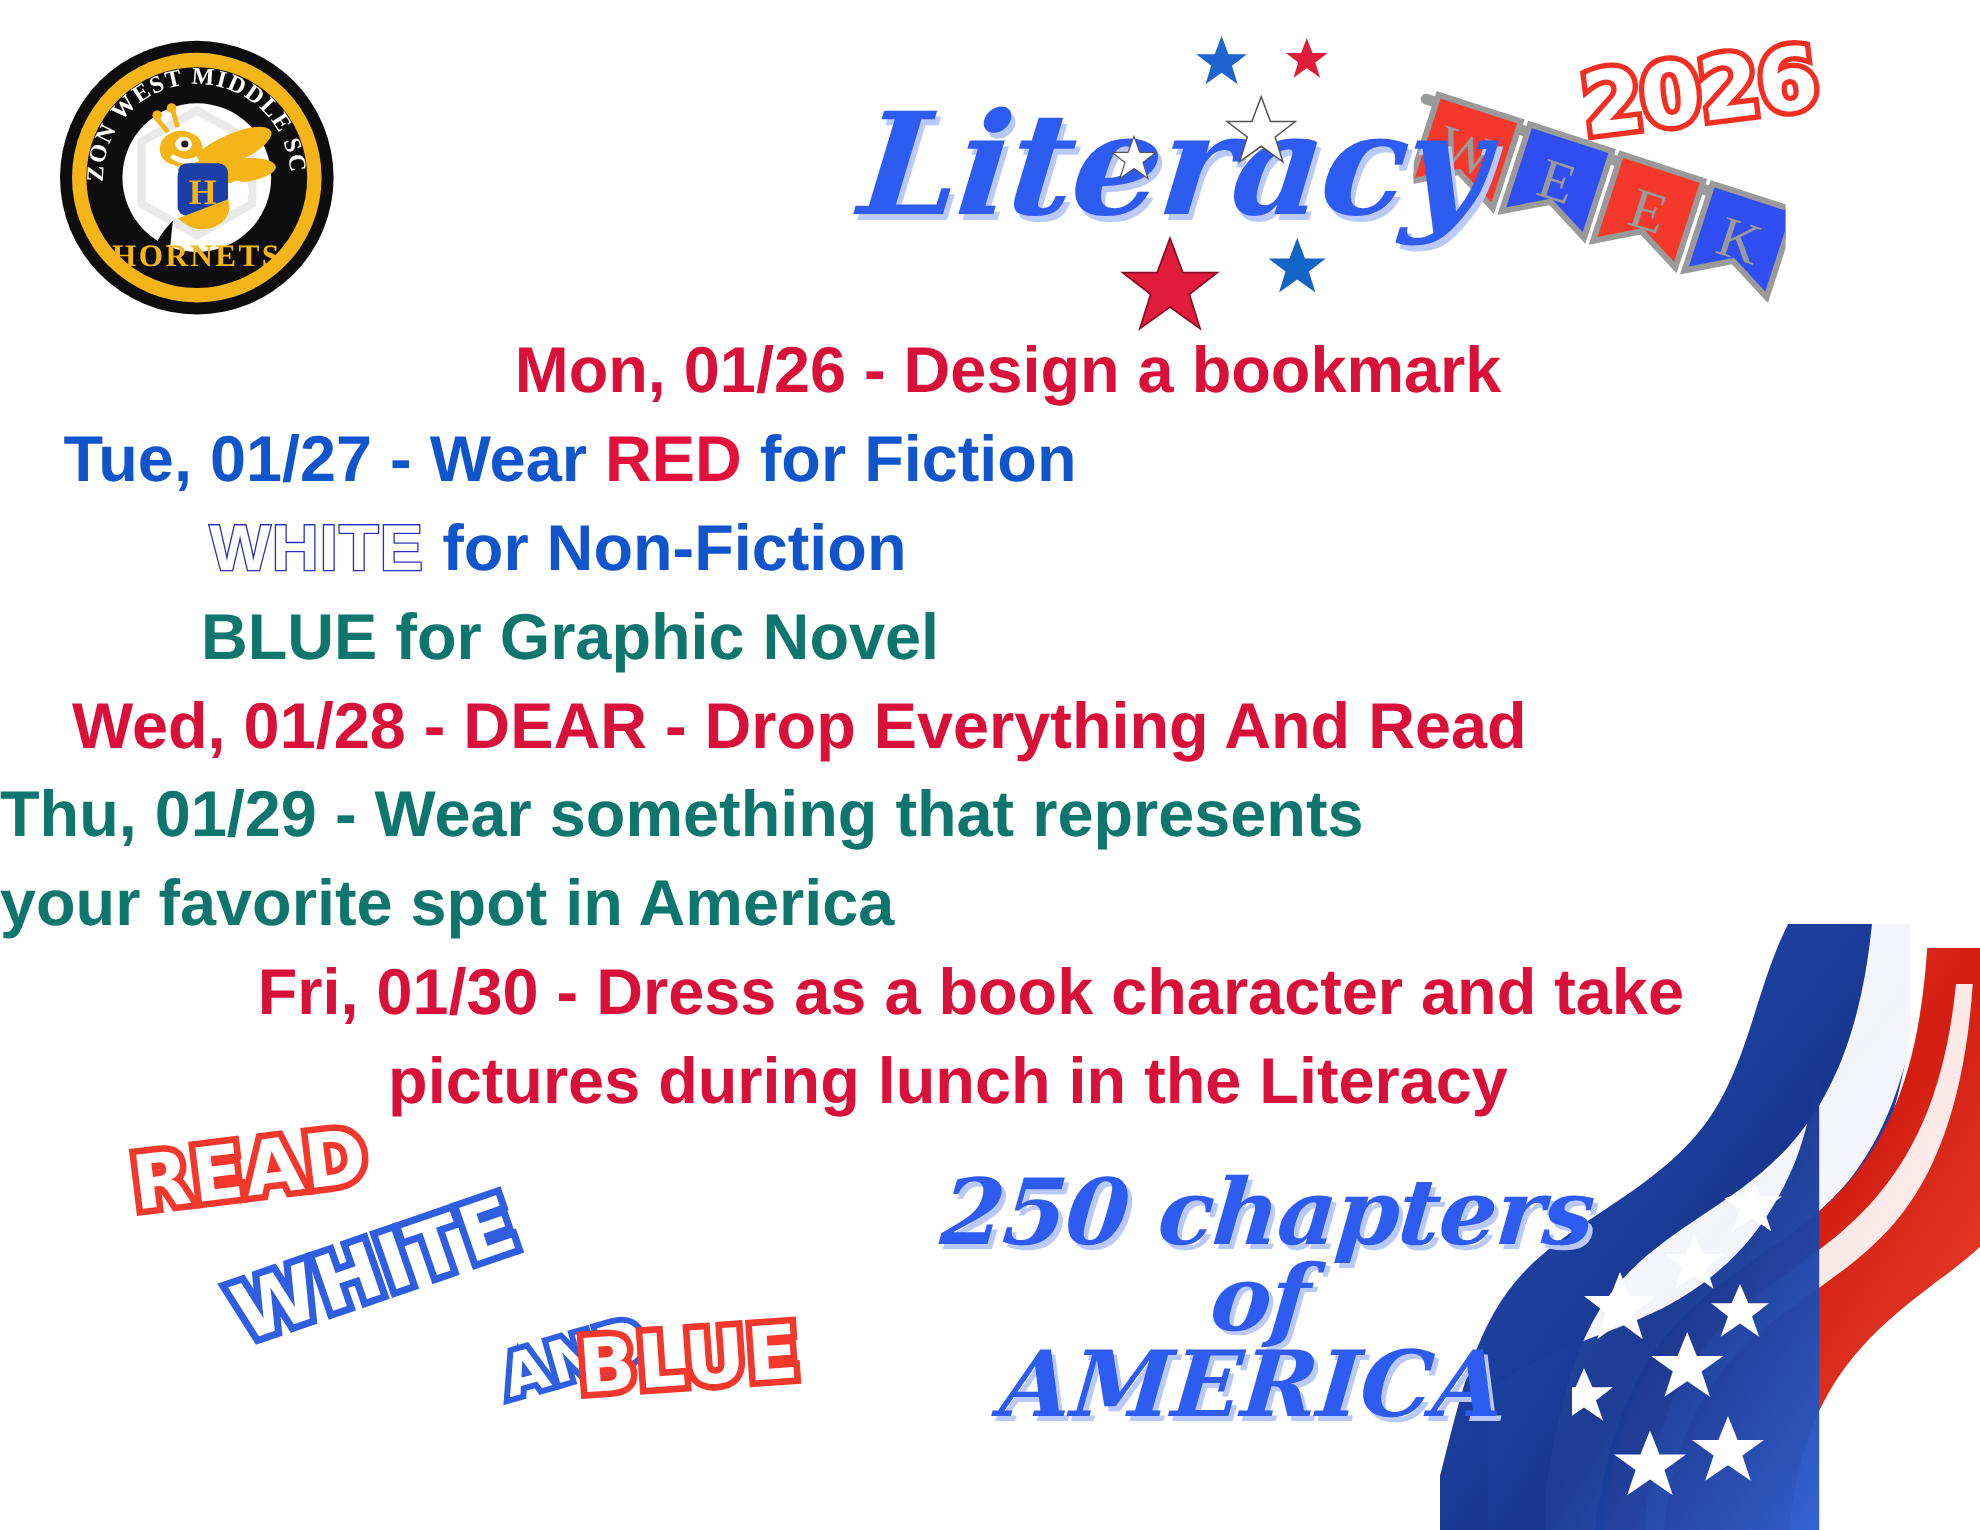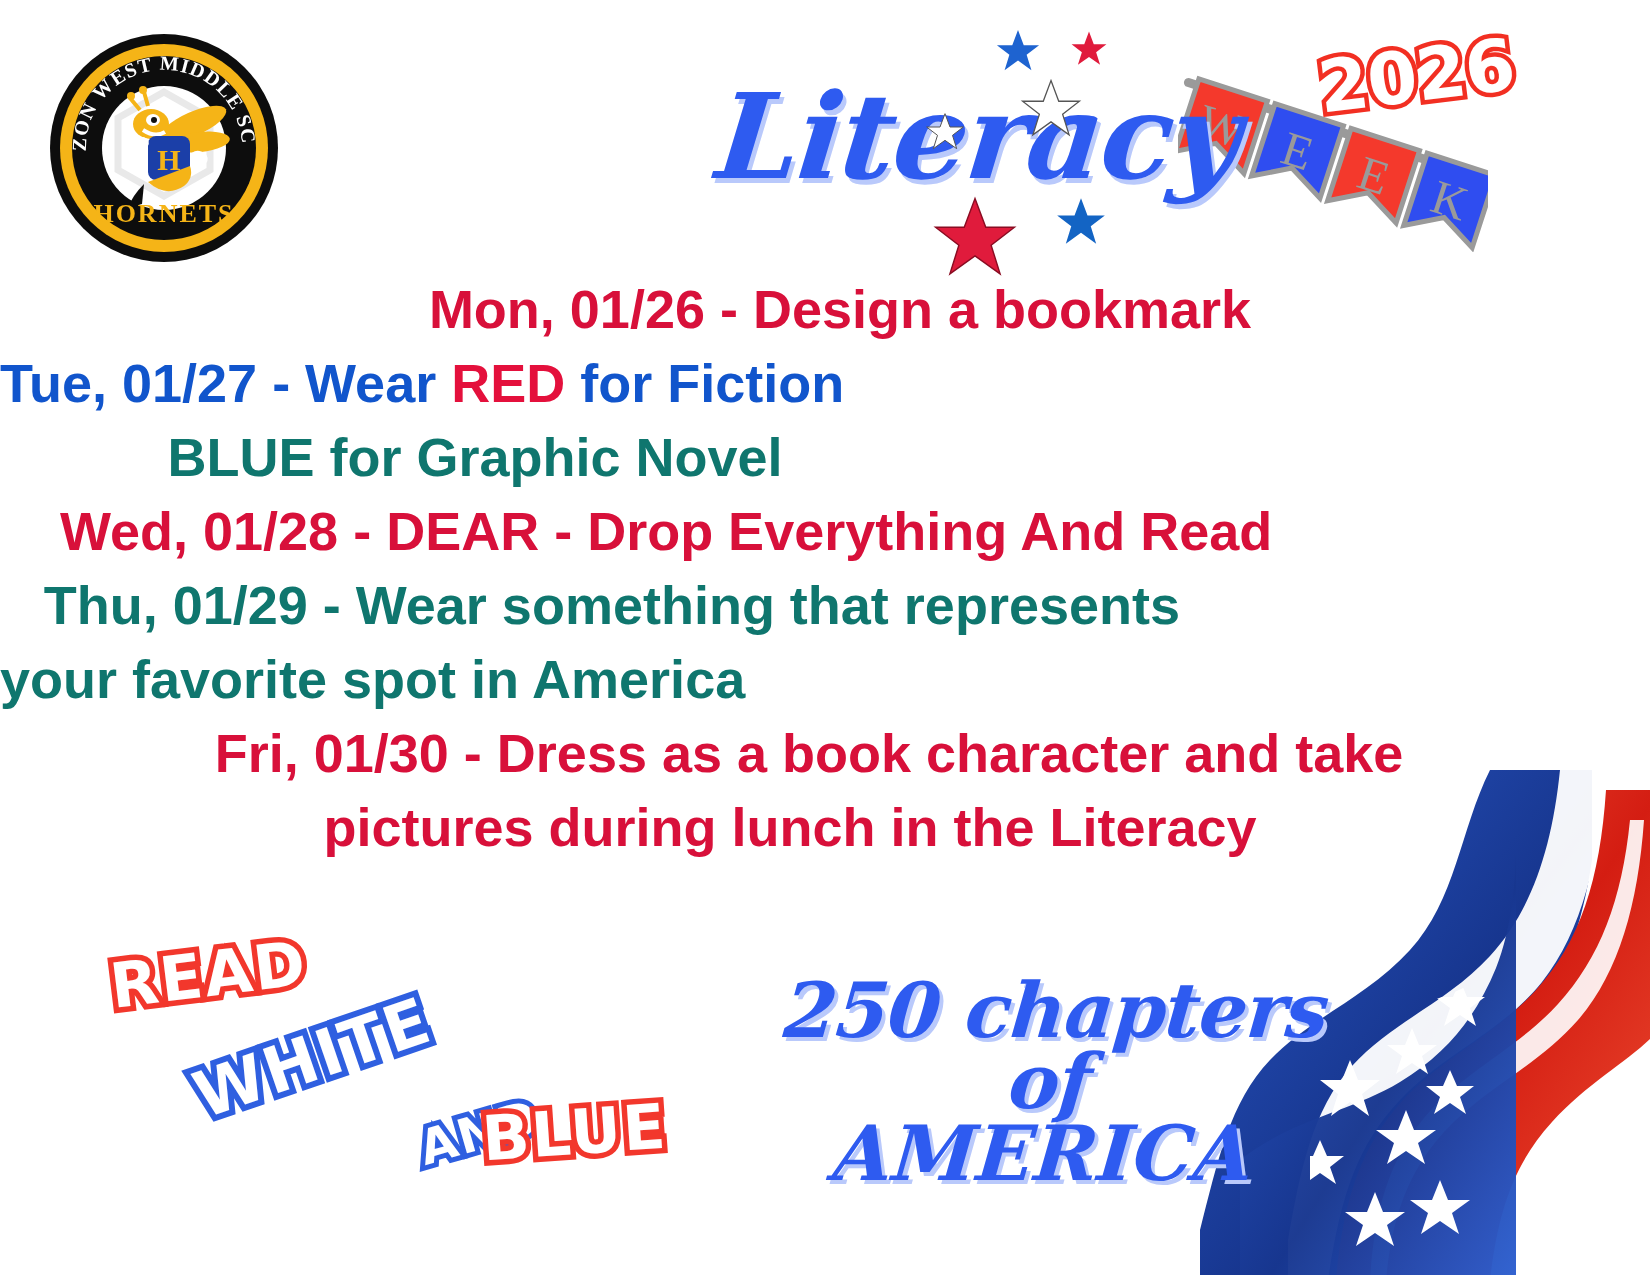--- a/index.html
+++ b/index.html
@@ -62,25 +62,25 @@
   .blue{color:#0f766e;}
   .w-red{color:#e4103c;}
   .w-blue{color:#1155cc;}
   .w-white{
     color:#ffffff;
     -webkit-text-stroke:2.2px #2b2bbd;
     paint-order:stroke fill;
     letter-spacing:1px;
   }
   .r-mon   {text-align:center;padding-left:130px;}
-  .r-tue   {text-align:left;padding-right:600px;}
+  .r-tue   {text-align:center;padding-right:600px;}
   .r-white {text-align:center;padding-right:620px;}
   .r-bluegn{text-align:center;padding-right:600px;}
   .r-wed   {text-align:left;padding-left:60px;}
-  .r-thu   {text-align:right;padding-right:370px;}
+  .r-thu   {text-align:left;padding-right:370px;}
   .r-thu2  {text-align:left;padding-right:320px;}
   .r-fri   {text-align:center;padding-left:20px;margin-left:48px;}
   .r-fri2  {text-align:center;padding-left:30px;}
 
   
   .rwb{position:absolute;left:90px;top:930px;width:640px;height:250px;z-index:5;}
   .stamp{
     position:absolute;
     font-family:"DejaVu Sans", sans-serif;
     font-weight:bold;
@@ -235,20 +235,23 @@
   <div class="year2026">2026</div>
 
   <div class="schedule">
 
     <div class="line red r-mon">Mon, 01/26 - Design a bookmark</div>
 
     <div class="line r-tue">
       <span class="w-blue">Tue, 01/27 - Wear </span><span class="w-red">RED</span><span class="w-blue"> for Fiction</span>
     </div>
 
+    <div class="line r-white">
+      <span class="w-white">WHITE</span><span class="w-blue"> for Non-Fiction</span>
+    </div>
 
     <div class="line blue r-bluegn">BLUE for Graphic Novel</div>
 
     <div class="line red r-wed">Wed, 01/28 - DEAR - Drop Everything And Read</div>
 
     <div class="line blue r-thu">Thu, 01/29 - Wear something that represents</div>
 
     <div class="line blue r-thu2">your favorite spot in America</div>
 
     <div class="line red r-fri">Fri, 01/30 - Dress as a book character and take</div>

